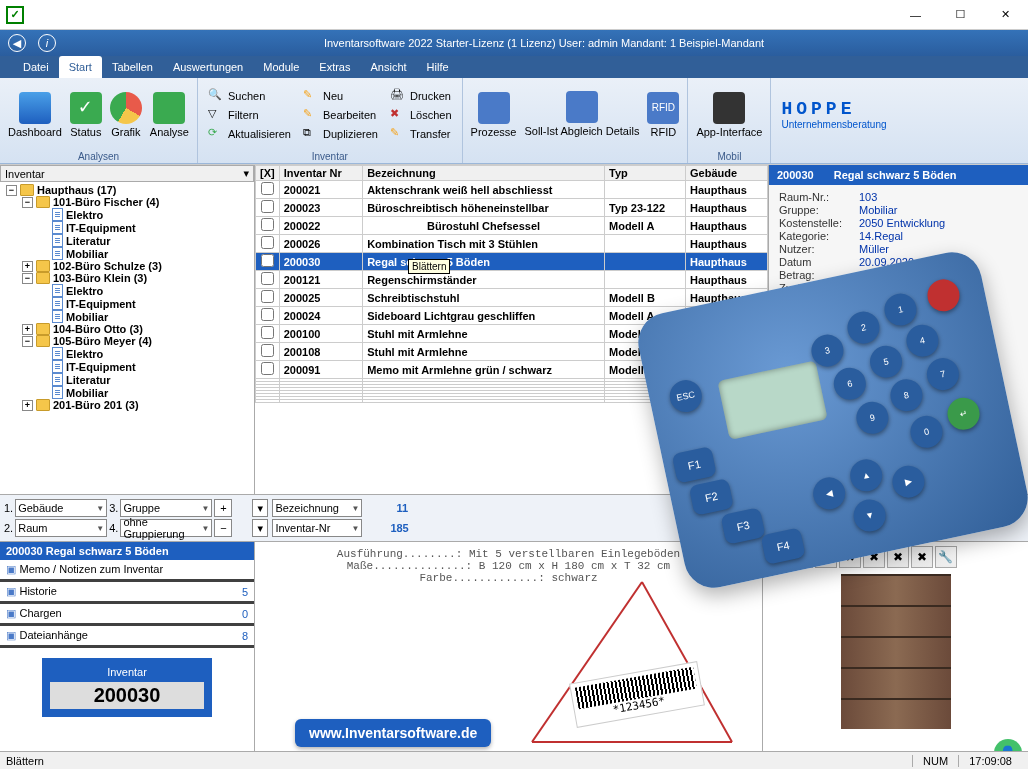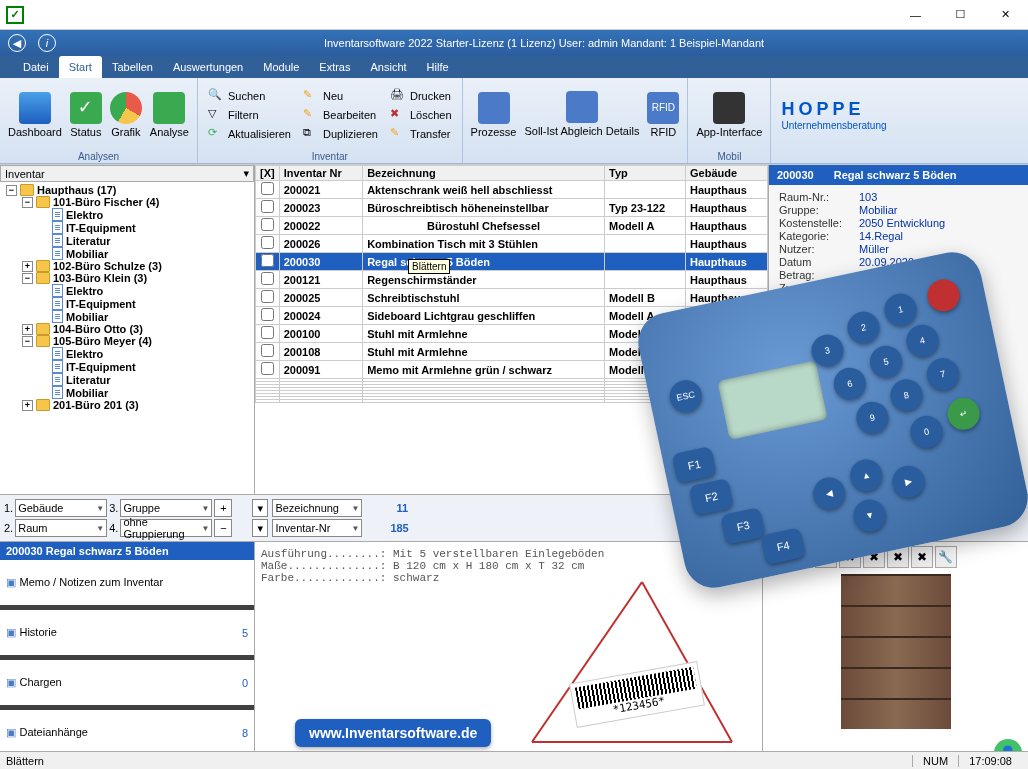--- a/index.html
+++ b/index.html
@@ -20,21 +20,21 @@
 .ribbon { height: 86px; background: linear-gradient(#eaf0f8,#d5e2f2); border-bottom: 1px solid #9bb7d9; display: flex; }
 .ribbon-group { border-right: 1px solid #b0c4de; display:flex; flex-direction:column; }
 .ribbon-group .body { flex:1; display:flex; align-items:center; padding: 2px 4px; }
 .ribbon-group .label { text-align:center; font-size:10px; color:#3a5a8a; padding-bottom:1px; }
 .big-btn { display:flex; flex-direction:column; align-items:center; justify-content:center; padding:2px 4px; cursor:pointer; border-radius:3px; }
 .big-btn .ico { width:32px; height:32px; margin-bottom:2px; border-radius:4px;}
 .small-list { display:flex; flex-direction:column; gap:1px; padding:2px;}
 .small-btn { display:flex; align-items:center; gap:4px; padding:1px 4px; cursor:pointer; border-radius:2px;}
 .small-btn .sico { width:16px; height:16px; }
 
-.hoppe-logo { color:#0055cc; font-weight:bold; font-size:18px; letter-spacing:4px; font-family:Liberation Sans, sans-serif;}
+.hoppe-logo { color:#0055cc; font-weight:bold; font-size:18px; letter-spacing:4px; font-family:Liberation Mono, monospace;}
 .hoppe-sub { color:#0055cc; font-size:10px; letter-spacing:0px; }
 
 .main-row { display:flex; height: 330px; border-top:1px solid #ccc;}
 .tree-pane { width:255px; border-right:1px solid #aaa; display:flex; flex-direction:column; background:#fff;}
 .tree-header { background:#f0f0f0; border:1px solid #aaa; padding:1px 4px; display:flex; align-items:center; font-size:11px;}
 .tree-body { flex:1; overflow-y:auto; padding:2px; }
 .tree-body ul { list-style:none; padding-left:16px;}
 .tree-body > ul { padding-left:2px;}
 .tree-item { display:flex; align-items:center; gap:3px; padding:0px 2px; white-space:nowrap; font-weight:bold; cursor:pointer;}
 .expander { width:11px; height:11px; border:1px solid #888; display:inline-flex; align-items:center; justify-content:center; font-size:9px; line-height:1; background:#fff; cursor:pointer;}
@@ -57,26 +57,26 @@
 .detail-row .k { width:80px; color:#333;}
 .detail-row .v { color:#0033aa; }
 
 .filter-row { height:48px; border-top:1px solid #aaa; border-bottom:1px solid #aaa; background:#eef2f8; display:flex; align-items:center; padding:2px 4px; gap:4px;}
 .combo { border:1px solid #888; background:#fff; height:18px; padding:0 2px; display:flex; align-items:center; justify-content:space-between; cursor:pointer;}
 .combo .arr { font-size:8px; color:#555; margin-left:4px;}
 
 .bottom-row { display:flex; height:215px; }
 .left-info { width:255px; border-right:1px solid #aaa; background:#fff; display:flex; flex-direction:column;}
 .info-header { background:#1e5fbf; color:#fff; font-weight:bold; padding:3px 6px;}
-.info-item { display:flex; align-items:center; justify-content:space-between; border-bottom:5px solid #404040; padding:16px 6px; cursor:pointer;}
+.info-item { display:flex; align-items:center; justify-content:space-between; border-bottom:3px solid #404040; padding:3px 6px; cursor:pointer;}
 .inv-badge { margin:10px auto; width:170px; background:#1e5fbf; padding:8px; text-align:center; color:#fff;}
 .inv-badge .num { background:#ddd; color:#000; font-size:20px; font-weight:bold; padding:2px 10px; margin-top:4px;}
 
 .center-info { flex:1; background:#fff; border-right:1px solid #aaa; position:relative; padding:6px; overflow:hidden;}
-.mono { font-family:"Courier New",monospace; font-size:11px; color:#555; white-space:pre;}
+.mono { font-family:"Courier New",monospace; font-size:11px; color:#555; white-space:pre;text-align:center;}
 .plate { position:absolute; bottom:10px; left:40px; background:#1e5fbf; border-radius:6px; padding:6px 14px; color:#fff; text-align:center; box-shadow:0 2px 4px rgba(0,0,0,0.3);}
 .plate .url { font-size:14px; font-weight:bold;}
 .plate .barcode-strip { background:#fff; color:#000; margin-top:6px; padding:2px 4px;}
 .bar-lines { height:22px; background:repeating-linear-gradient(90deg,#000 0 2px,#fff 2px 4px);}
 .barcode-floating { position:absolute; right:60px; bottom:40px; transform:rotate(-10deg); background:#fff; padding:4px; border:1px solid #ccc;}
 .red-lines { position:absolute; right:20px; bottom:5px; width:220px; height:180px; pointer-events:none;}
 
 .right-info { width:265px; background:#fff; padding:4px;}
 .tool-icons { display:flex; gap:2px; margin-bottom:6px;}
 .tico { width:22px; height:22px; border:1px solid #aaa; background:linear-gradient(#fff,#eee); cursor:pointer; display:flex; align-items:center; justify-content:center; font-size:12px;}

